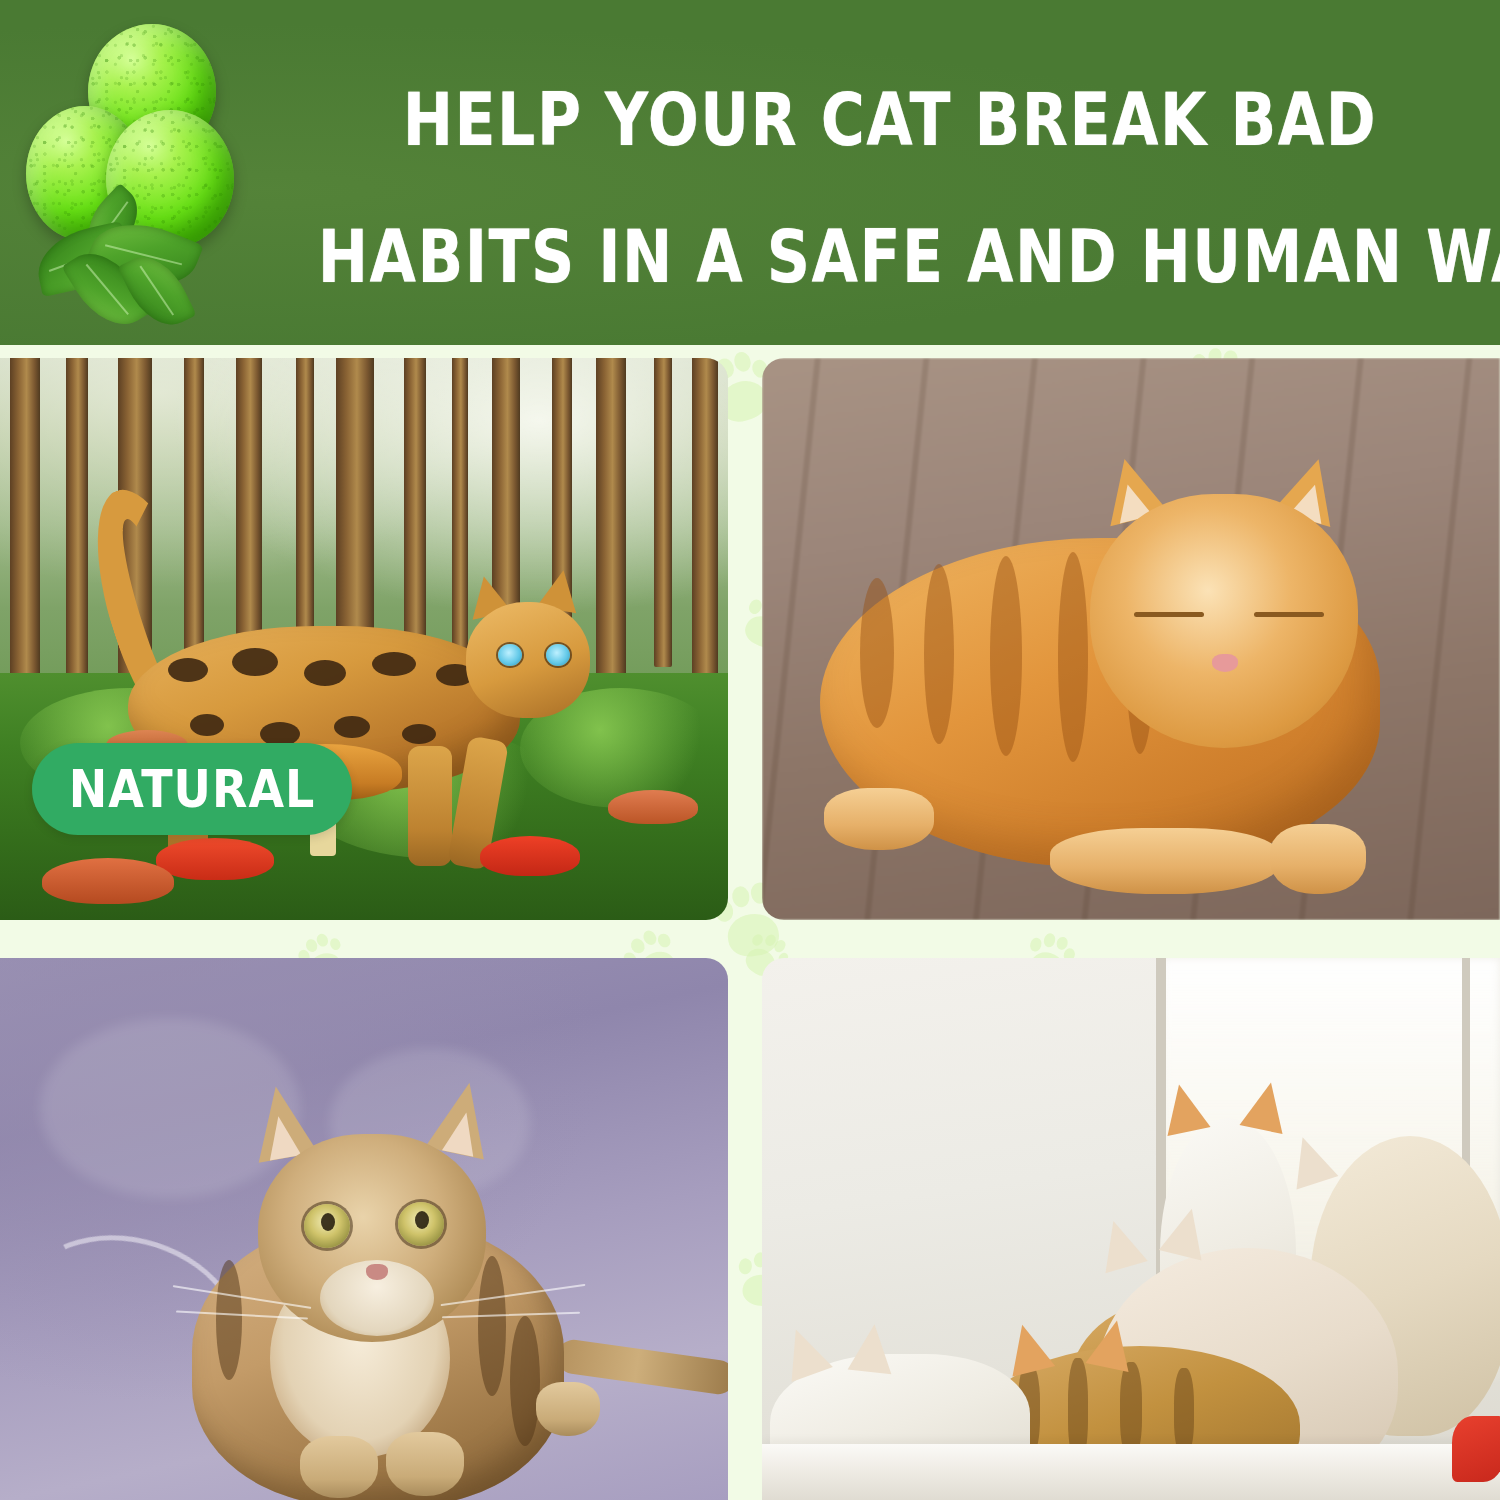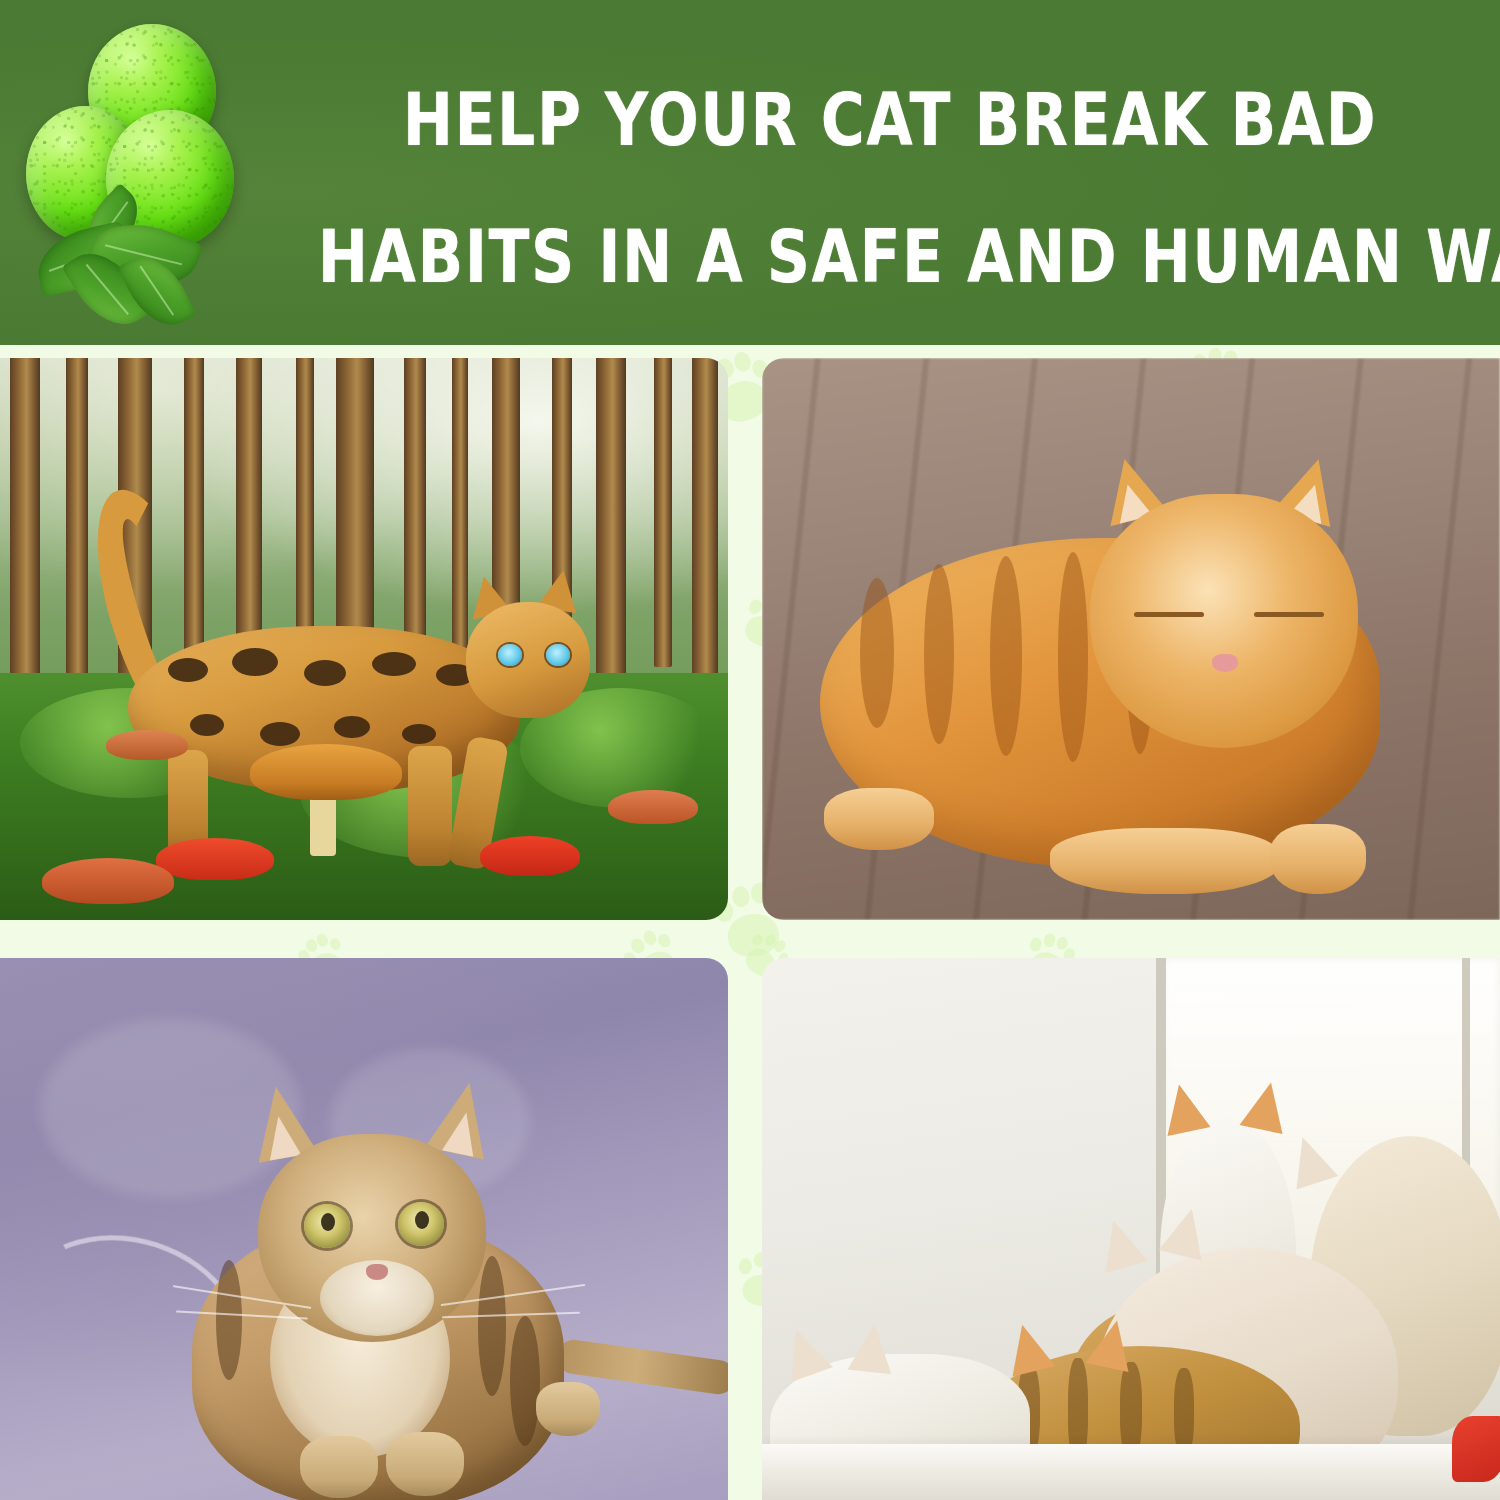--- a/index.html
+++ b/index.html
@@ -603,20 +603,23 @@
       <div class="bengal-eye" style="left:546px; top:286px;"></div>
 
       <div class="mushroom-stem" style="left:310px; top:420px; width:26px; height:78px;"></div>
       <div class="mushroom-cap" style="left:250px; top:386px; width:152px; height:56px; background:linear-gradient(180deg,#e8a33f 0%,#c77c24 70%,#a05e15 100%);"></div>
       <div class="mushroom-cap" style="left:156px; top:480px; width:118px; height:42px; background:linear-gradient(180deg,#ef4b2c 0%,#c92c16 100%);"></div>
       <div class="mushroom-cap" style="left:42px;  top:500px; width:132px; height:46px; background:linear-gradient(180deg,#e07042 0%,#b54a20 100%);"></div>
       <div class="mushroom-cap" style="left:480px; top:478px; width:100px; height:40px; background:linear-gradient(180deg,#ee4026 0%,#c32715 100%);"></div>
       <div class="mushroom-cap" style="left:608px; top:432px; width:90px;  height:34px; background:linear-gradient(180deg,#e07c50 0%,#bb5526 100%);"></div>
       <div class="mushroom-cap" style="left:106px; top:372px; width:82px;  height:30px; background:linear-gradient(180deg,#dd8452 0%,#b35a28 100%);"></div>
     </div>
+    <div class="badge" id="badge-natural">
+      <span>NATURAL</span>
+    </div>
   </div>
 
   <div class="photo-card" id="card-safe">
     <div class="photo-scene">
       <div class="wood-floor"></div>
 
       <div class="ginger-body" style="left:58px; top:180px; width:560px; height:330px;">
         <div class="ginger-stripe" style="left:40px;  top:40px;  width:34px; height:150px;"></div>
         <div class="ginger-stripe" style="left:104px; top:26px;  width:30px; height:180px;"></div>
         <div class="ginger-stripe" style="left:170px; top:18px;  width:32px; height:200px;"></div>

